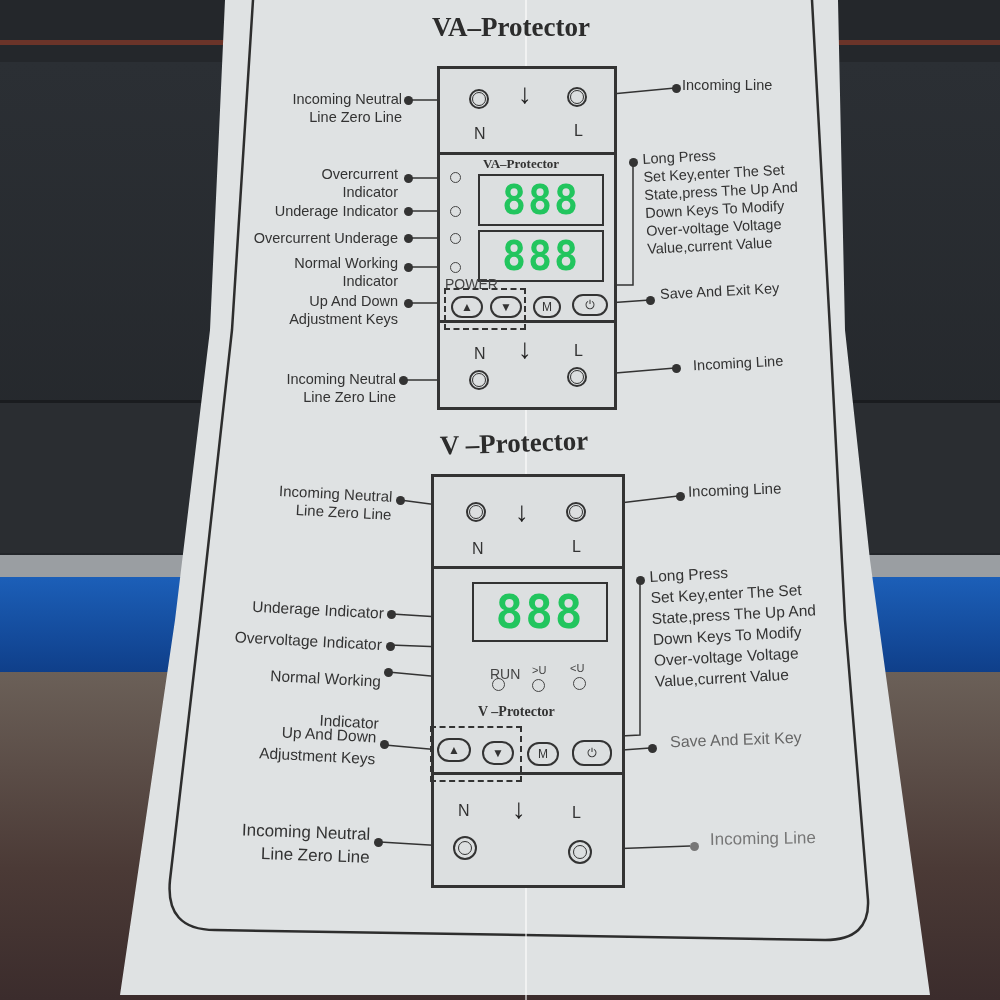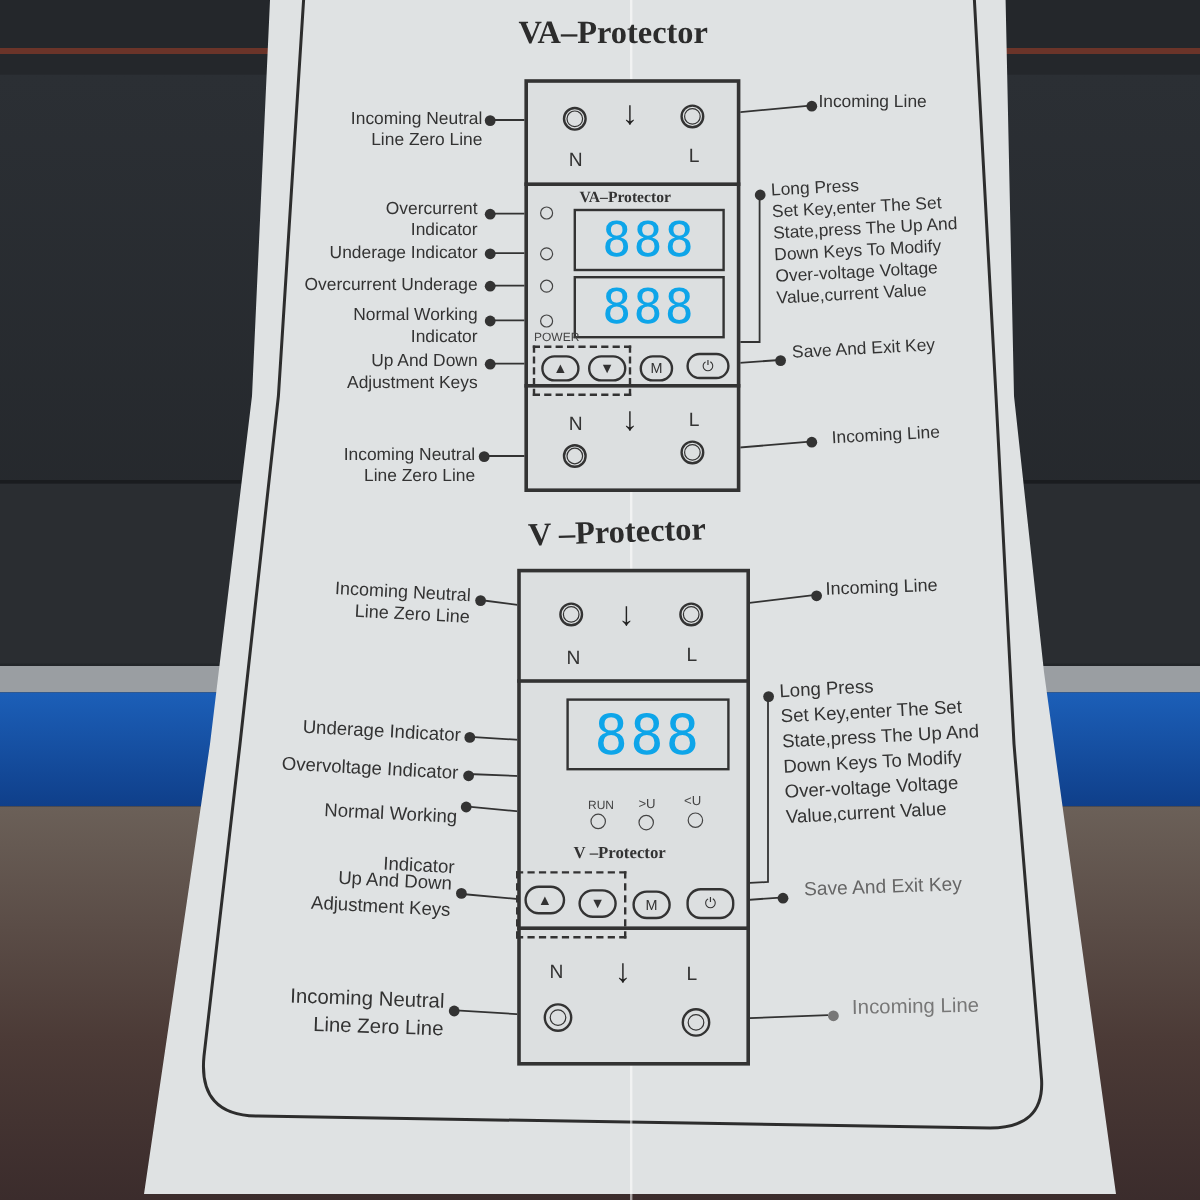--- a/index.html
+++ b/index.html
@@ -17,23 +17,23 @@
   .title{position:absolute;font-family:"Liberation Serif",serif;font-weight:bold;color:#2c2c2c;}
   .lbl{position:absolute;font-size:14.5px;color:#333;line-height:18px;white-space:nowrap;}
   .lbl.r{text-align:right;}
   .dev{position:absolute;border:3px solid #333;background:#dcdfe0;box-sizing:border-box;}
   .div-line{position:absolute;height:3px;background:#333;}
   .screw{position:absolute;width:20px;height:20px;border:2px solid #333;border-radius:50%;box-sizing:border-box;display:flex;align-items:center;justify-content:center;font-size:15px;font-weight:bold;color:#333;line-height:1;background:#dcdfe0;}
   .screw::after{content:"";position:absolute;width:12px;height:12px;border:1px solid #333;border-radius:50%;}
   .term{position:absolute;font-size:16px;color:#333;}
   .arrow{position:absolute;font-size:28px;color:#222;line-height:1;}
   .seg{position:absolute;border:2px solid #333;box-sizing:border-box;display:flex;align-items:center;justify-content:space-around;padding:0 4px;}
-  .digit{font-family:"DejaVu Sans Mono",monospace;font-weight:normal;color:#0ea5e9;letter-spacing:2px;}
+  .digit{font-family:"DejaVu Sans Mono",monospace;font-weight:bold;color:#22c55e;letter-spacing:2px;}
   .led{position:absolute;width:11px;height:11px;border:1.5px solid #444;border-radius:50%;box-sizing:border-box;}
-  .ledlbl{position:absolute;font-size:10px;color:#444;}
+  .ledlbl{position:absolute;font-size:14px;color:#444;}
   .key{position:absolute;height:22px;border:2px solid #333;border-radius:12px;box-sizing:border-box;display:flex;align-items:center;justify-content:center;font-size:12px;color:#333;}
   .dash{position:absolute;border:2px dashed #333;box-sizing:border-box;}
   .dot{position:absolute;width:9px;height:9px;border-radius:50%;background:#333;}
   .inner-title{position:absolute;font-family:"Liberation Serif",serif;font-weight:bold;font-size:13px;color:#333;}
   .fold{position:absolute;width:2px;background:rgba(255,255,255,.55);}
 </style>
 </head>
 <body>
 
 <div class="bg-top"></div>

